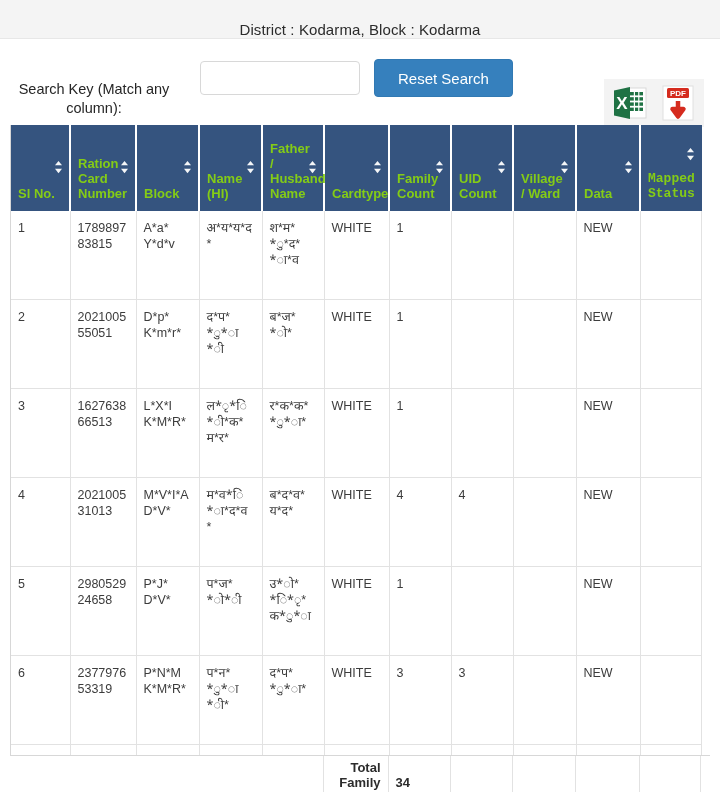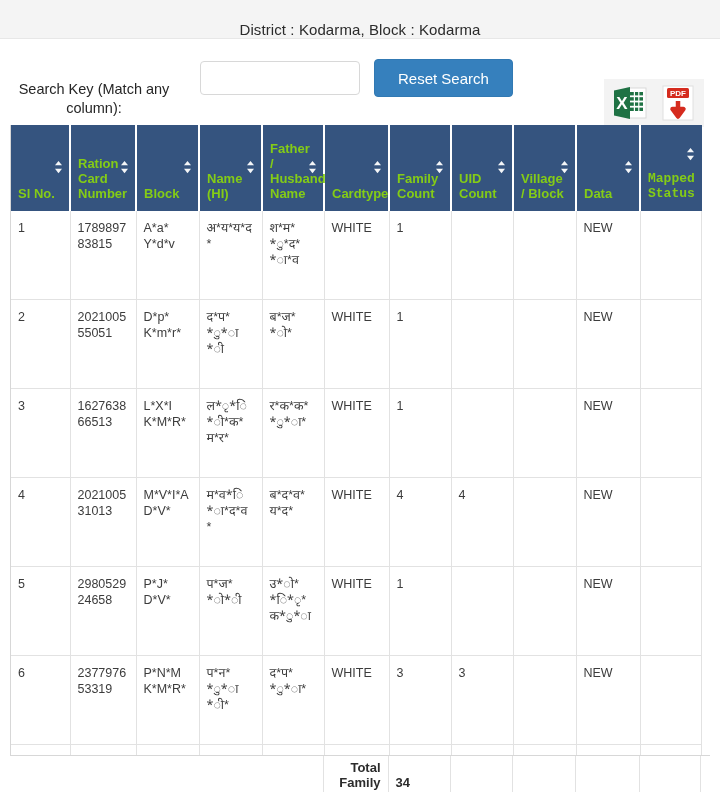--- a/index.html
+++ b/index.html
@@ -261,21 +261,21 @@
             </svg>
           </th>
           <th>
             <span>UID Count</span>
             <svg class="sort-ico" viewBox="0 0 10 16">
               <path d="M5 1 L9 6 L1 6 Z" fill="#ffffff"></path>
                 <path d="M5 15 L9 10 L1 10 Z" fill="#ffffff"></path>
             </svg>
           </th>
           <th>
-            <span>Village / Block</span>
+            <span>Village / Ward</span>
             <svg class="sort-ico" viewBox="0 0 10 16">
               <path d="M5 1 L9 6 L1 6 Z" fill="#ffffff"></path>
                 <path d="M5 15 L9 10 L1 10 Z" fill="#ffffff"></path>
             </svg>
           </th>
           <th>
             <span>Data</span>
             <svg class="sort-ico" viewBox="0 0 10 16">
               <path d="M5 1 L9 6 L1 6 Z" fill="#ffffff"></path>
                 <path d="M5 15 L9 10 L1 10 Z" fill="#ffffff"></path>

